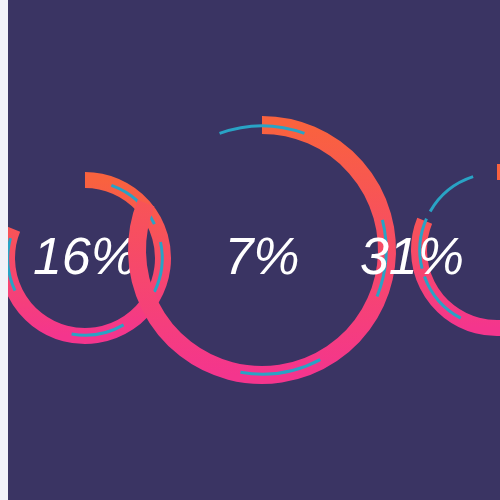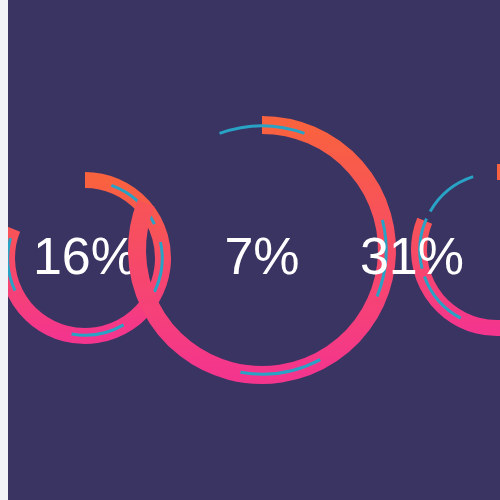--- a/index.html
+++ b/index.html
@@ -8,20 +8,21 @@
     width:500px;height:500px;
     background:#3a3463;
     font-family:"Liberation Sans", sans-serif;
     overflow:hidden;
     position:relative;
   }
   #stage{
     position:absolute;left:0;top:0;
     width:500px;height:500px;
     background:#3a3463;
+    font-style:italic;
   }
   .edge-strip{
     position:absolute;left:0;top:0;
     width:8px;height:500px;
     background:#f1f1f8;
     z-index:5;
   }
   svg.gauges{
     position:absolute;left:0;top:0;
     width:500px;height:500px;

